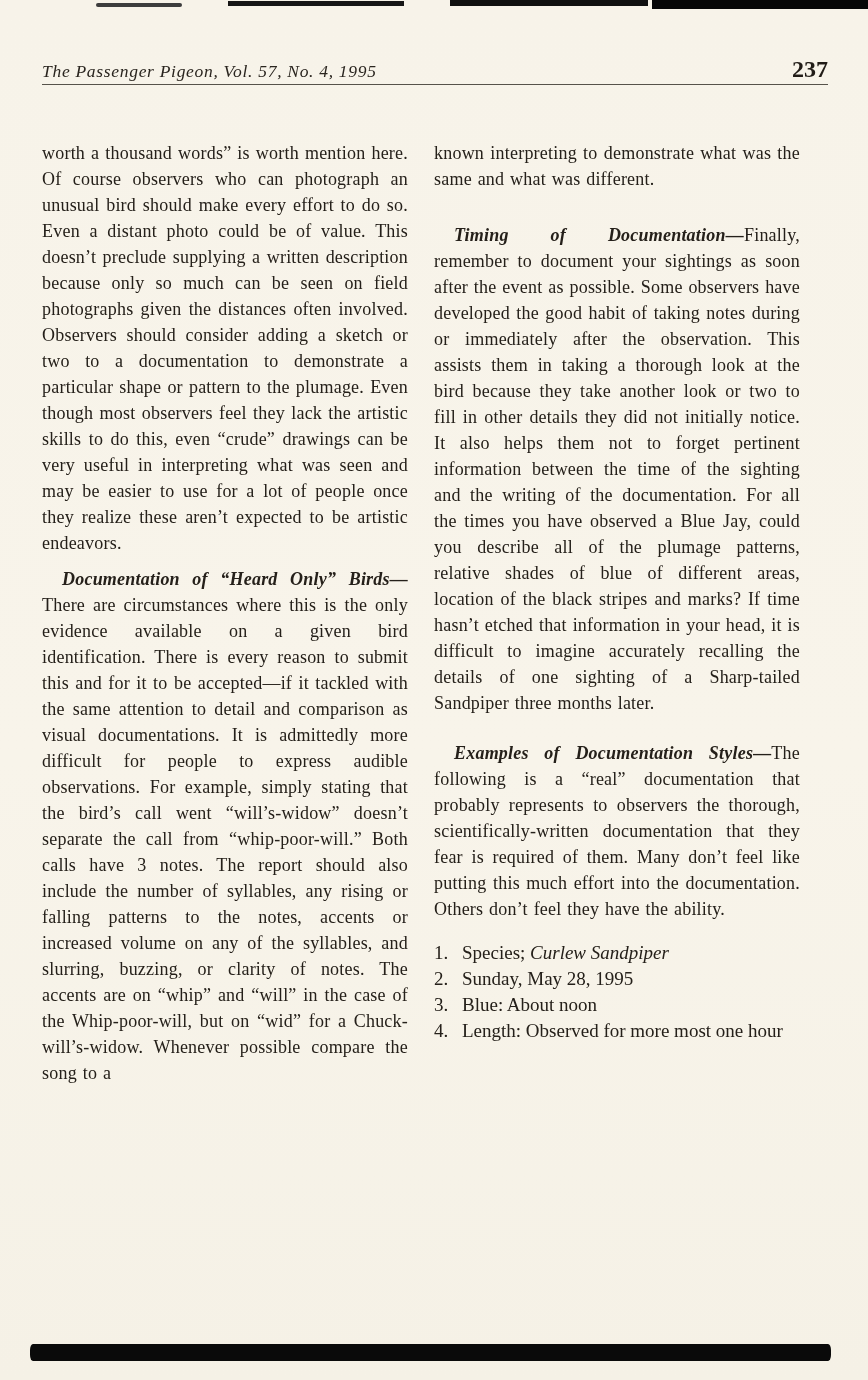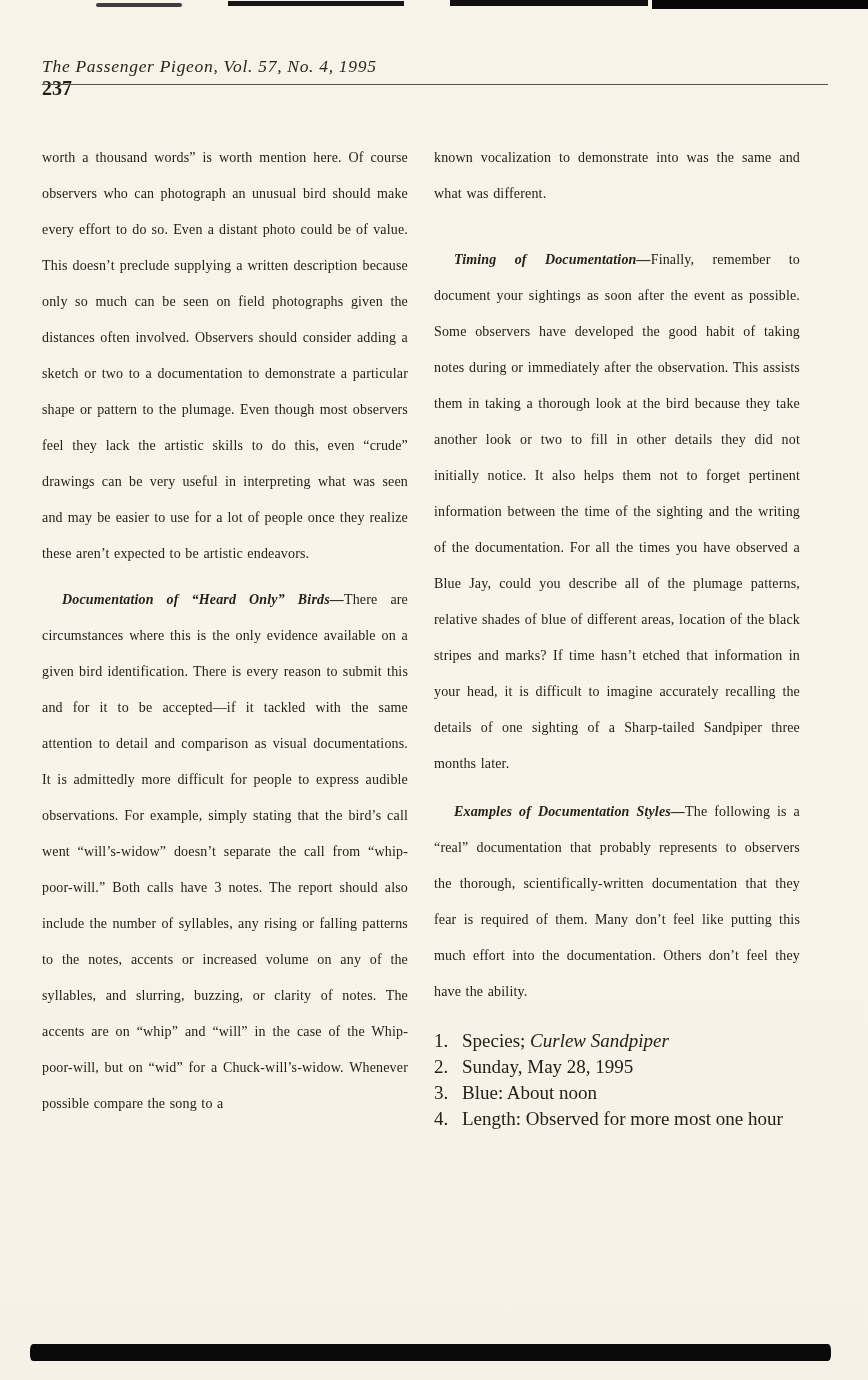--- a/index.html
+++ b/index.html
@@ -20,59 +20,59 @@
   .scan-bar { position:absolute; background:#0c0c0c; }
   .bar-t1 { left:96px;  top:3px; width:86px;  height:4px; background:#3d3d3d; border-radius:2px; }
   .bar-t2 { left:228px; top:1px; width:176px; height:5px; background:#161616; }
   .bar-t3 { left:450px; top:0;   width:198px; height:6px; background:#101010; }
   .bar-t4 { left:652px; top:0;   width:216px; height:9px; background:#070707; }
   .bar-bottom { left:30px; top:1344px; width:801px; height:17px; background:#0a0a0a; border-radius:3px / 6px; }
 
   
   .header {
     position:absolute; top:56px; left:42px; right:40px;
-    display:flex; justify-content:space-between; align-items:baseline;flex-direction:column;
+    display:flex; justify-content:space-between; align-items:baseline;
   }
   .journal {
     font-style:italic;
     font-size:17.5px;
     letter-spacing:0.04em;
     color:#2a251f;
   }
   .pagenum {
     font-weight:700;
-    font-size:20px;
+    font-size:24px;
     color:#211c17;
   }
   .rule {
     position:absolute; top:84px; left:42px; right:40px;
     border-top:1.6px solid #56524a;
   }
 
   
   .columns {
     position:absolute; top:140px; left:42px; width:758px;
     display:flex; gap:26px;
   }
   .col { width:366px; }
   .para {
-    font-size:14px;
-    line-height:36px;
+    font-size:18px;
+    line-height:26px;
     text-align:justify;
     letter-spacing:0.012em;
     word-spacing:0.06em;
     color:#25201a;
     hyphens:auto;
   }
   .indent { text-indent:20px; }
   .runin { font-weight:700; font-style:italic;font-family:Liberation Serif, serif; }
 
   .p-heard   { margin-top:10px; }
   .p-timing  { margin-top:30px; }
-  .p-examples{ margin-top:12px; }
+  .p-examples{ margin-top:24px; }
 
   .list { margin-top:18px; font-size:19px; line-height:26px; color:#25201a; }
   .list-item { display:flex; }
   .num { flex:0 0 28px; width:28px; }
   .li-text { flex:1; }
   .li-text i { font-style:italic;margin-top:14px; }
 </style>
 </head>
 <body>
 
@@ -90,21 +90,21 @@
   <div class="rule"></div>
 
   <main class="columns">
 
     <section class="col">
       <p class="para p-photos">worth a thousand words” is worth mention here. Of course observers who can photograph an unusual bird should make every effort to do so. Even a distant photo could be of value. This doesn’t preclude supplying a written description because only so much can be seen on field photographs given the distances often involved. Observers should consider adding a sketch or two to a documentation to demonstrate a particular shape or pattern to the plumage. Even though most observers feel they lack the artistic skills to do this, even “crude” drawings can be very useful in interpreting what was seen and may be easier to use for a lot of people once they realize these aren’t expected to be artistic endeavors.</p>
       <p class="para indent p-heard"><span class="runin">Documentation of “Heard Only” Birds—</span><span>There are circumstances where this is the only evidence available on a given bird identification. There is every reason to submit this and for it to be accepted—if it tackled with the same attention to detail and comparison as visual documentations. It is admittedly more difficult for people to express audible observations. For example, simply stating that the bird’s call went “will’s-widow” doesn’t separate the call from “whip-poor-will.” Both calls have 3 notes. The report should also include the number of syllables, any rising or falling patterns to the notes, accents or increased volume on any of the syllables, and slurring, buzzing, or clarity of notes. The accents are on “whip” and “will” in the case of the Whip-poor-will, but on “wid” for a Chuck-will’s-widow. Whenever possible compare the song to a</span></p>
     </section>
 
     <section class="col">
-      <p class="para p-vocal">known vocalization to demonstrate into was the same and what was different.</p>
+      <p class="para p-vocal">known interpreting to demonstrate what was the same and what was different.</p>
       <p class="para indent p-timing"><span class="runin">Timing of Documentation—</span><span>Finally, remember to document your sightings as soon after the event as possible. Some observers have developed the good habit of taking notes during or immediately after the observation. This assists them in taking a thorough look at the bird because they take another look or two to fill in other details they did not initially notice. It also helps them not to forget pertinent information between the time of the sighting and the writing of the documentation. For all the times you have observed a Blue Jay, could you describe all of the plumage patterns, relative shades of blue of different areas, location of the black stripes and marks? If time hasn’t etched that information in your head, it is difficult to imagine accurately recalling the details of one sighting of a Sharp-tailed Sandpiper three months later.</span></p>
       <p class="para indent p-examples"><span class="runin">Examples of Documentation Styles—</span><span>The following is a “real” documentation that probably represents to observers the thorough, scientifically-written documentation that they fear is required of them. Many don’t feel like putting this much effort into the documentation. Others don’t feel they have the ability.</span></p>
 
       <div class="list">
         <div class="list-item">
           <span class="num">1.</span>
           <span class="li-text"><span>Species; </span><i>Curlew Sandpiper</i></span>
         </div>
         <div class="list-item">
           <span class="num">2.</span>

